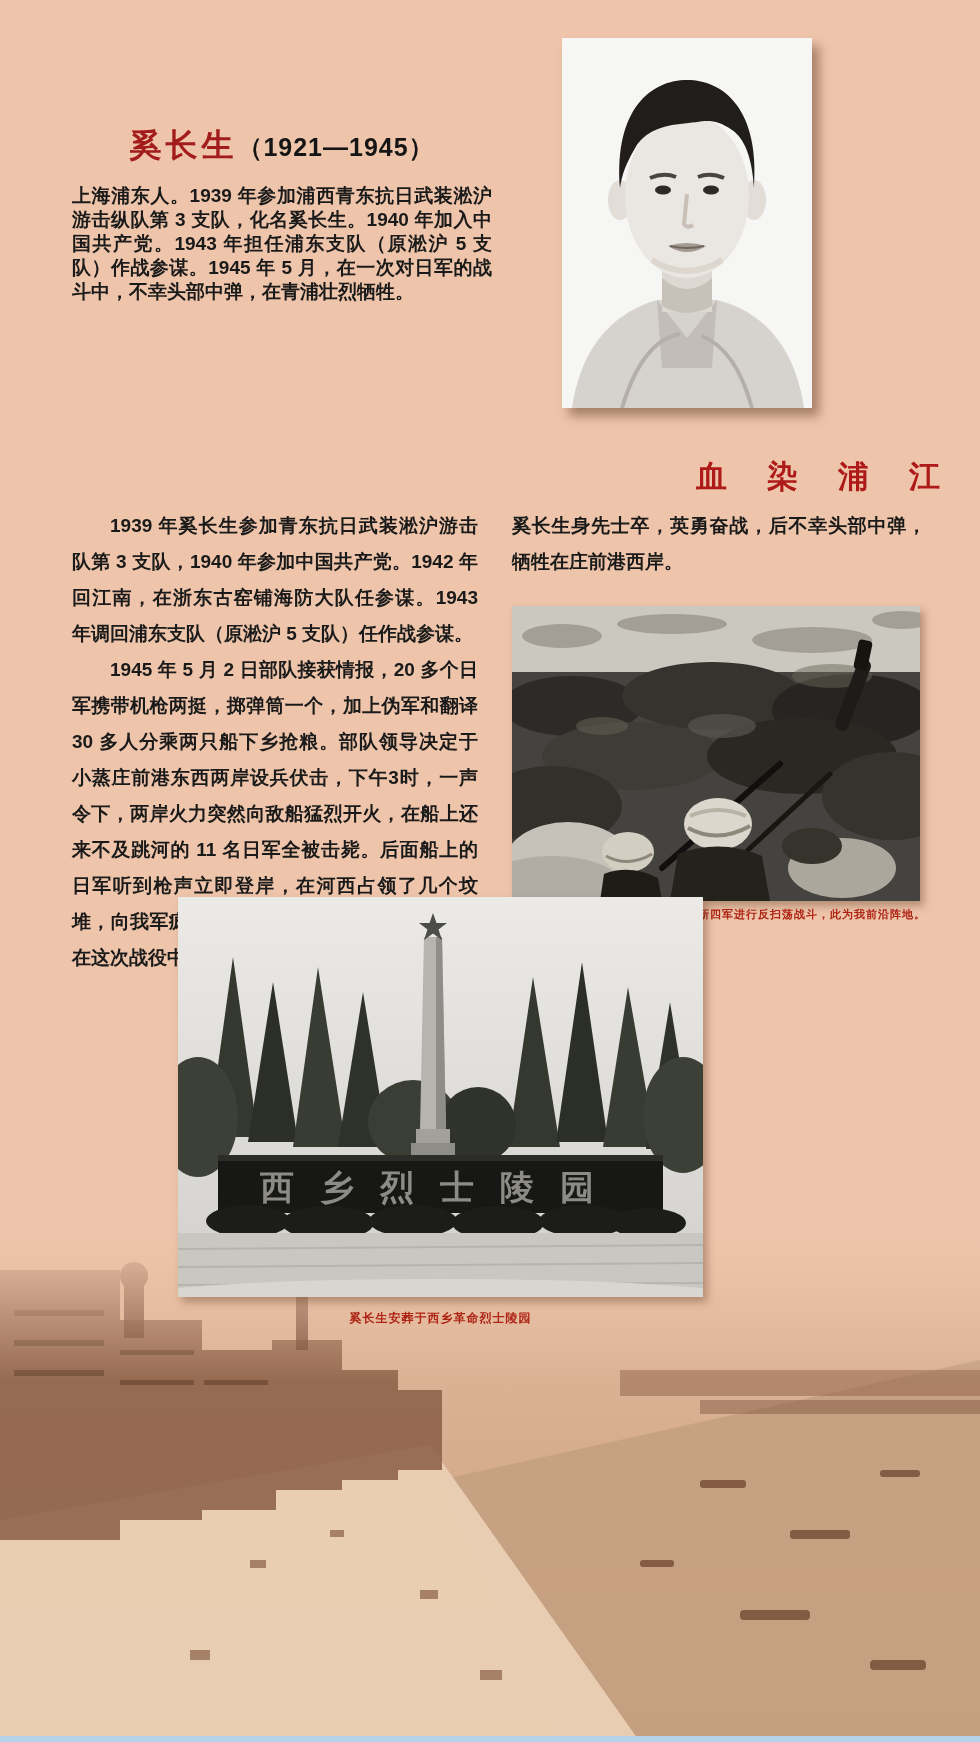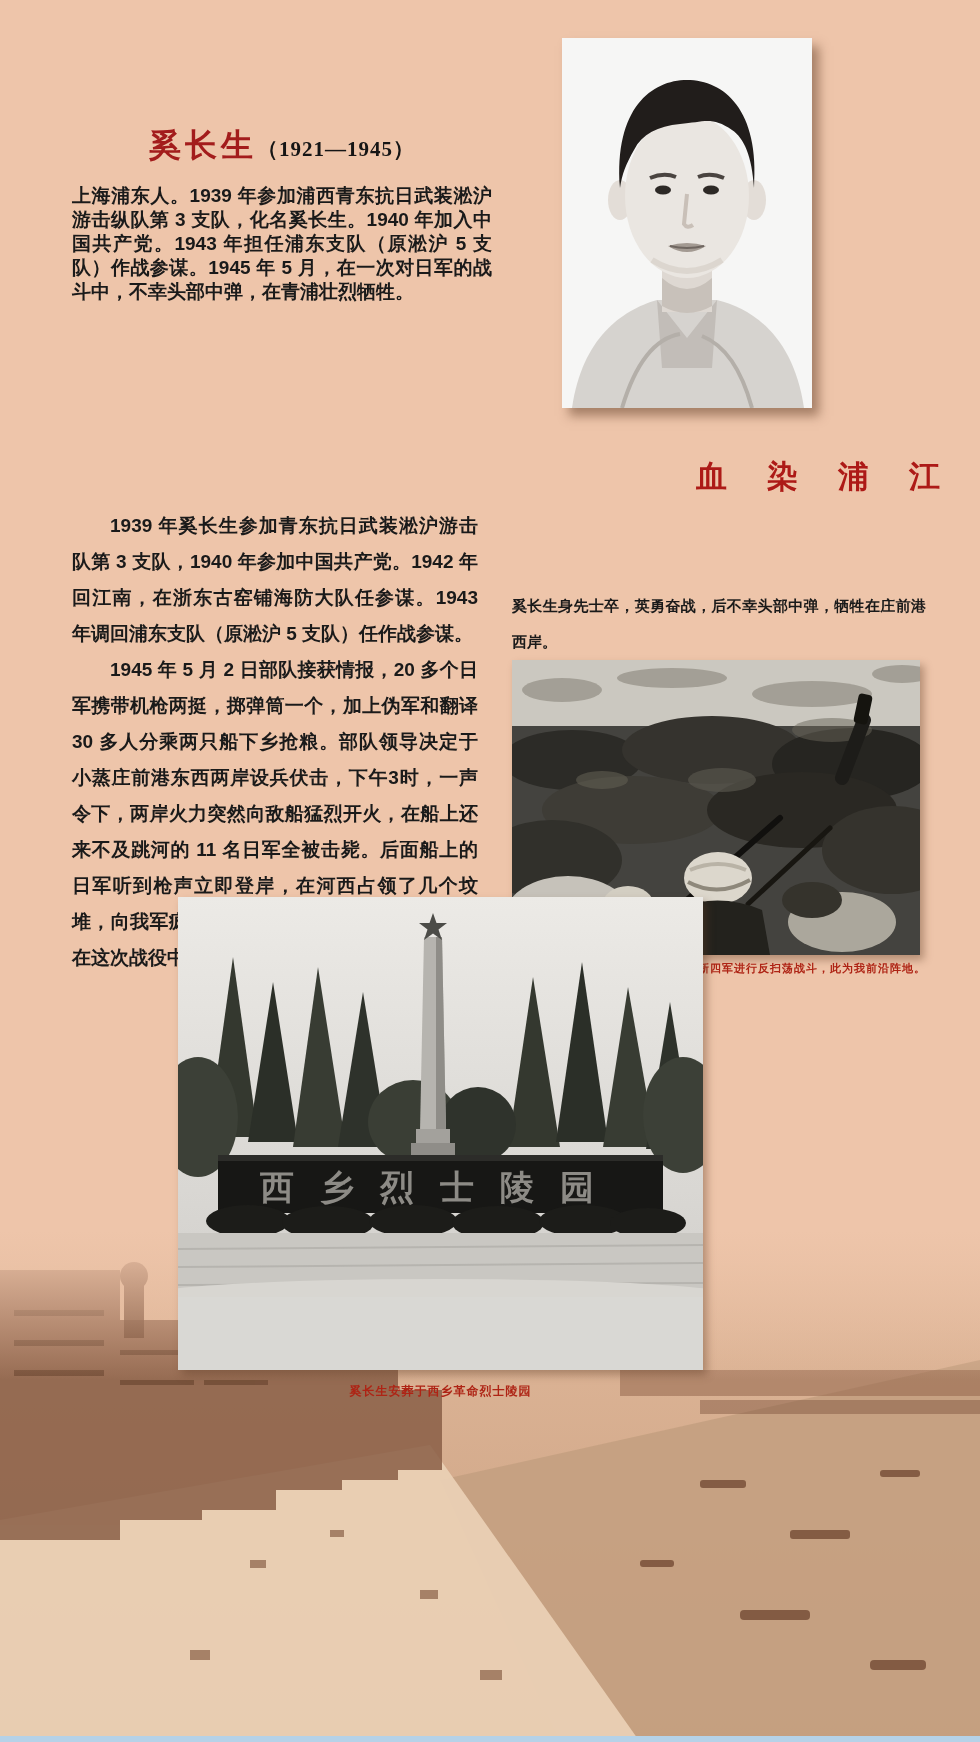--- a/index.html
+++ b/index.html
@@ -16,21 +16,21 @@
     position:absolute;left:72px;top:124px;width:420px;z-index:2;
   }
   .title-row{
     text-align:center;margin:0 0 16px 0;white-space:nowrap;
   }
   .martyr-name{
     font-family:"Liberation Serif", serif;
     font-size:32px;font-weight:bold;color:#a31c1c;letter-spacing:4px;
   }
   .martyr-dates{
-    font-size:21px;font-weight:bold;color:#151515;letter-spacing:1px;font-family:Liberation Serif, serif;
+    font-size:25px;font-weight:bold;color:#151515;letter-spacing:1px;
   }
   .bio{
     margin:0;font-size:19px;font-weight:bold;color:#1a1a1a;
     line-height:24px;text-align:justify;
   }
   
   .portrait{
     position:absolute;left:562px;top:38px;width:250px;height:370px;
     background:#fbfbfa;z-index:2;
     box-shadow:7px 8px 10px rgba(96,60,38,.5);
@@ -39,53 +39,53 @@
   
   .section-title{
     position:absolute;top:456px;left:0;width:980px;z-index:2;
     margin:0;text-align:right;
     font-size:31px;font-weight:bold;color:#ad1a17;
     letter-spacing:40px;text-indent:40px;white-space:nowrap;
   }
   
   .columns{
     position:absolute;left:72px;top:508px;width:854px;z-index:2;
-    display:flex;align-items:flex-end;
+    display:flex;align-items:flex-start;
   }
   .col-left{width:406px;flex:0 0 406px;}
   .col-left p{
     margin:0;font-size:19px;font-weight:bold;color:#1a1a1a;
     line-height:36px;text-align:justify;text-indent:2em;
   }
   .col-divider{
     flex:0 0 2px;width:2px;background:#7c2d1e;
     margin-left:11px;margin-right:21px;
   }
   .col-right{width:414px;flex:0 0 414px;}
   .col-right p{
-    margin:0;font-size:15px;font-weight:bold;color:#1a1a1a;
+    margin:0;font-size:19px;font-weight:bold;color:#1a1a1a;
     line-height:36px;text-align:justify;
   }
   figure{margin:0;}
-  .battle-figure{margin-top:0;}
+  .battle-figure{margin-top:26px;}
   .battle-photo{
     width:408px;height:295px;background:#3c3b37;
     box-shadow:4px 5px 8px rgba(96,60,38,.4);
   }
   .battle-photo svg{display:block;}
   .photo-caption-right{
     display:block;margin-top:6px;text-align:right;
     font-size:11px;font-weight:bold;color:#ae2415;letter-spacing:1px;
   }
   
   .memorial-figure{
     position:absolute;left:178px;top:897px;width:525px;z-index:3;
   }
   .memorial-photo{
-    width:525px;height:473px;background:#d9d8d4;
+    width:525px;height:400px;background:#d9d8d4;
     box-shadow:4px 5px 8px rgba(96,60,38,.4);
     text-align:right;
   }
   .memorial-photo svg{display:block;}
   .photo-caption-center{
     display:block;margin-top:13px;text-align:center;
     font-size:12px;font-weight:bold;color:#ae2415;letter-spacing:1px;
   }
   
   .bund{

